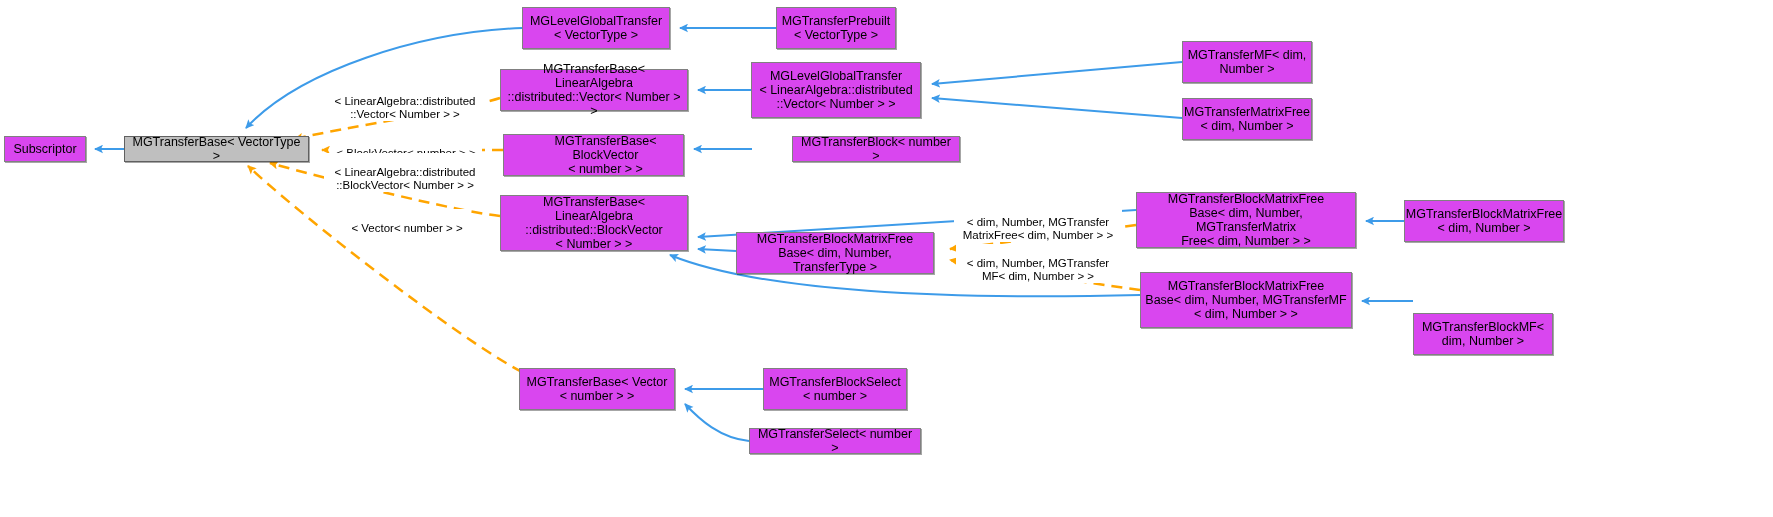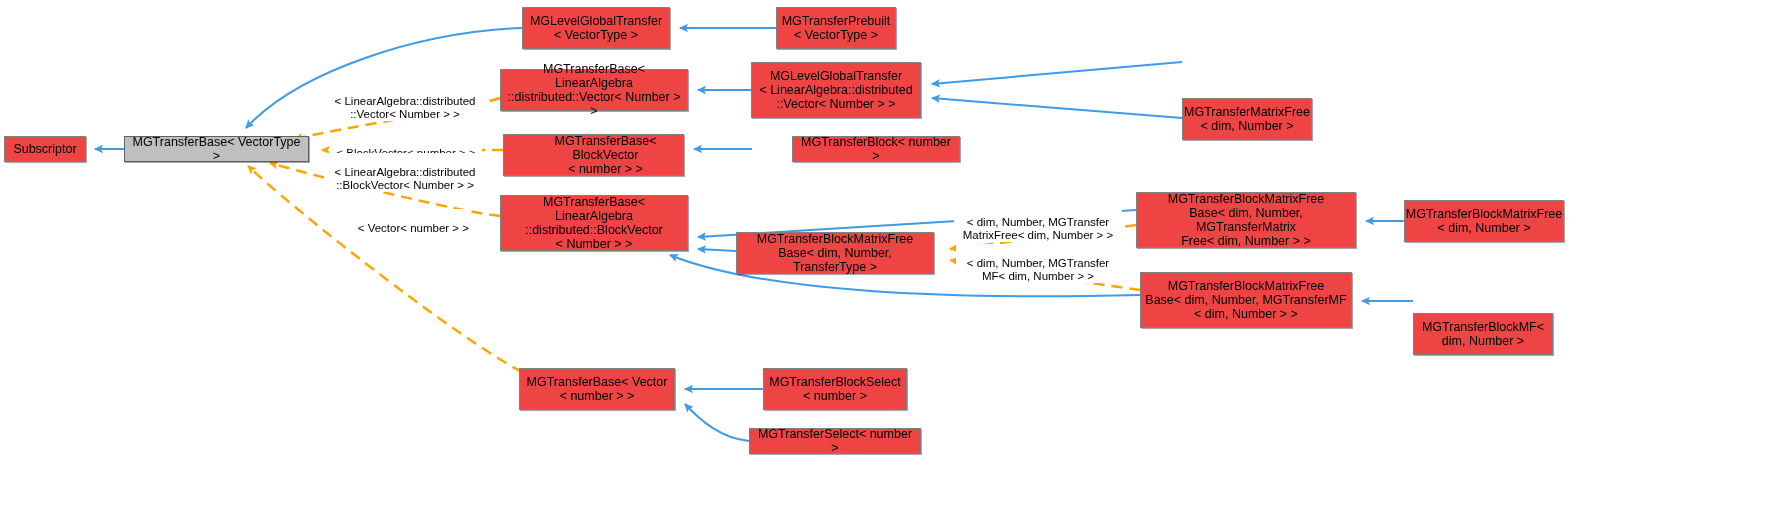--- a/index.html
+++ b/index.html
@@ -20,21 +20,21 @@
     left: 0;
     top: 0;
     width: 1773px;
     height: 517px;
     pointer-events: none;
   }
   .node {
     position: absolute;
     box-sizing: border-box;
     border: 1px solid #808080;
-    background: #ef4444;
+    background: #d946ef;
     color: #000000;
     font-size: 12.5px;
     line-height: 14px;
     text-align: center;
     display: flex;
     align-items: center;
     justify-content: center;
     padding: 2px 4px;
     white-space: pre-line;
     box-shadow: 1px 1px 0 rgba(0,0,0,0.35);
@@ -134,20 +134,24 @@
     <span>MGTransferBase&lt; LinearAlgebra
 ::distributed::Vector&lt; Number &gt; &gt;</span>
   </div>
 
   <div class="node" style="left:751px; top:62px; width:170px; height:56px;">
     <span>MGLevelGlobalTransfer
 &lt; LinearAlgebra::distributed
 ::Vector&lt; Number &gt; &gt;</span>
   </div>
 
+  <div class="node" style="left:1182px; top:41px; width:130px; height:42px;">
+    <span>MGTransferMF&lt; dim,
+Number &gt;</span>
+  </div>
 
   <div class="node" style="left:1182px; top:98px; width:130px; height:42px;">
     <span>MGTransferMatrixFree
 &lt; dim, Number &gt;</span>
   </div>
 
   <div class="node" style="left:503px; top:134px; width:181px; height:42px;padding-left:28px;">
     <span>MGTransferBase&lt; BlockVector
 &lt; number &gt; &gt;</span>
   </div>
@@ -210,21 +214,21 @@
 
   <div class="edge-label" style="left:330px; top:134px; width:150px;">
     <span>&lt; BlockVector&lt; number &gt; &gt;</span>
   </div>
 
   <div class="edge-label" style="left:324px; top:153px; width:160px;">
     <span>&lt; LinearAlgebra::distributed
 ::BlockVector&lt; Number &gt; &gt;</span>
   </div>
 
-  <div class="edge-label" style="left:344px; top:209px; width:124px;text-align:right;">
+  <div class="edge-label" style="left:344px; top:209px; width:124px;">
     <span>&lt; Vector&lt; number &gt; &gt;</span>
   </div>
 
   <div class="edge-label" style="left:954px; top:203px; width:166px;">
     <span>&lt; dim, Number, MGTransfer
 MatrixFree&lt; dim, Number &gt; &gt;</span>
   </div>
 
   <div class="edge-label" style="left:956px; top:244px; width:162px;">
     <span>&lt; dim, Number, MGTransfer

